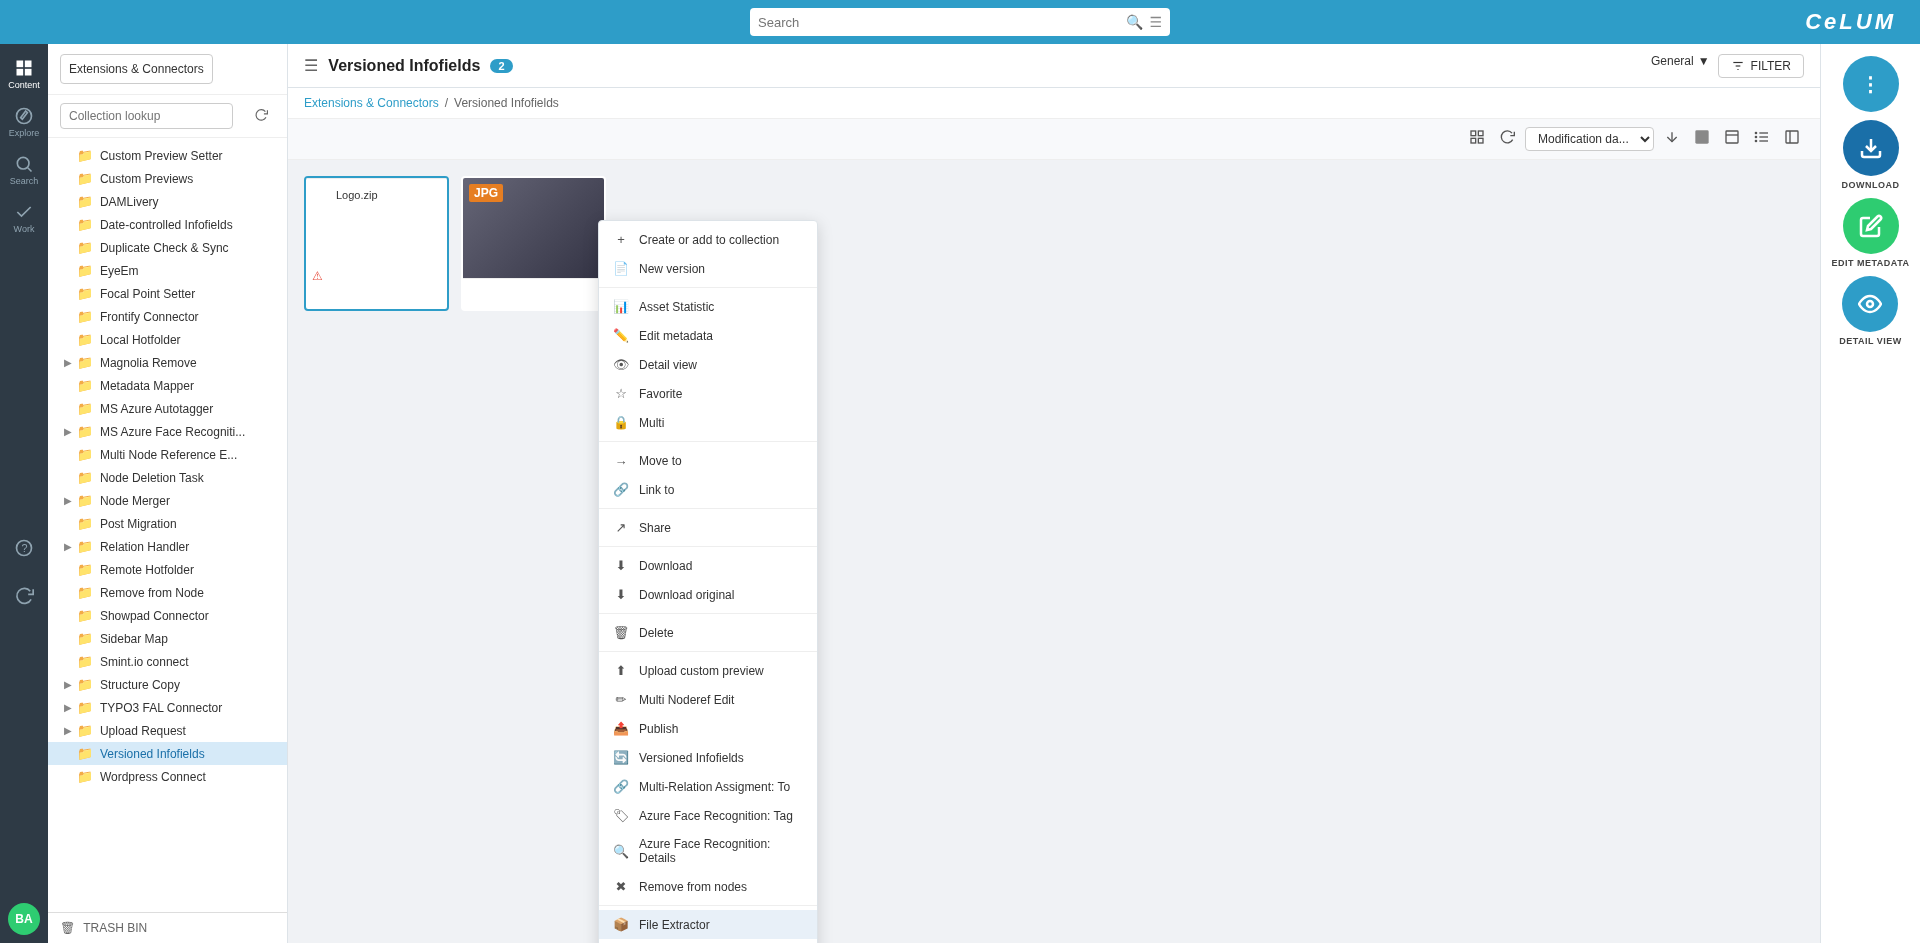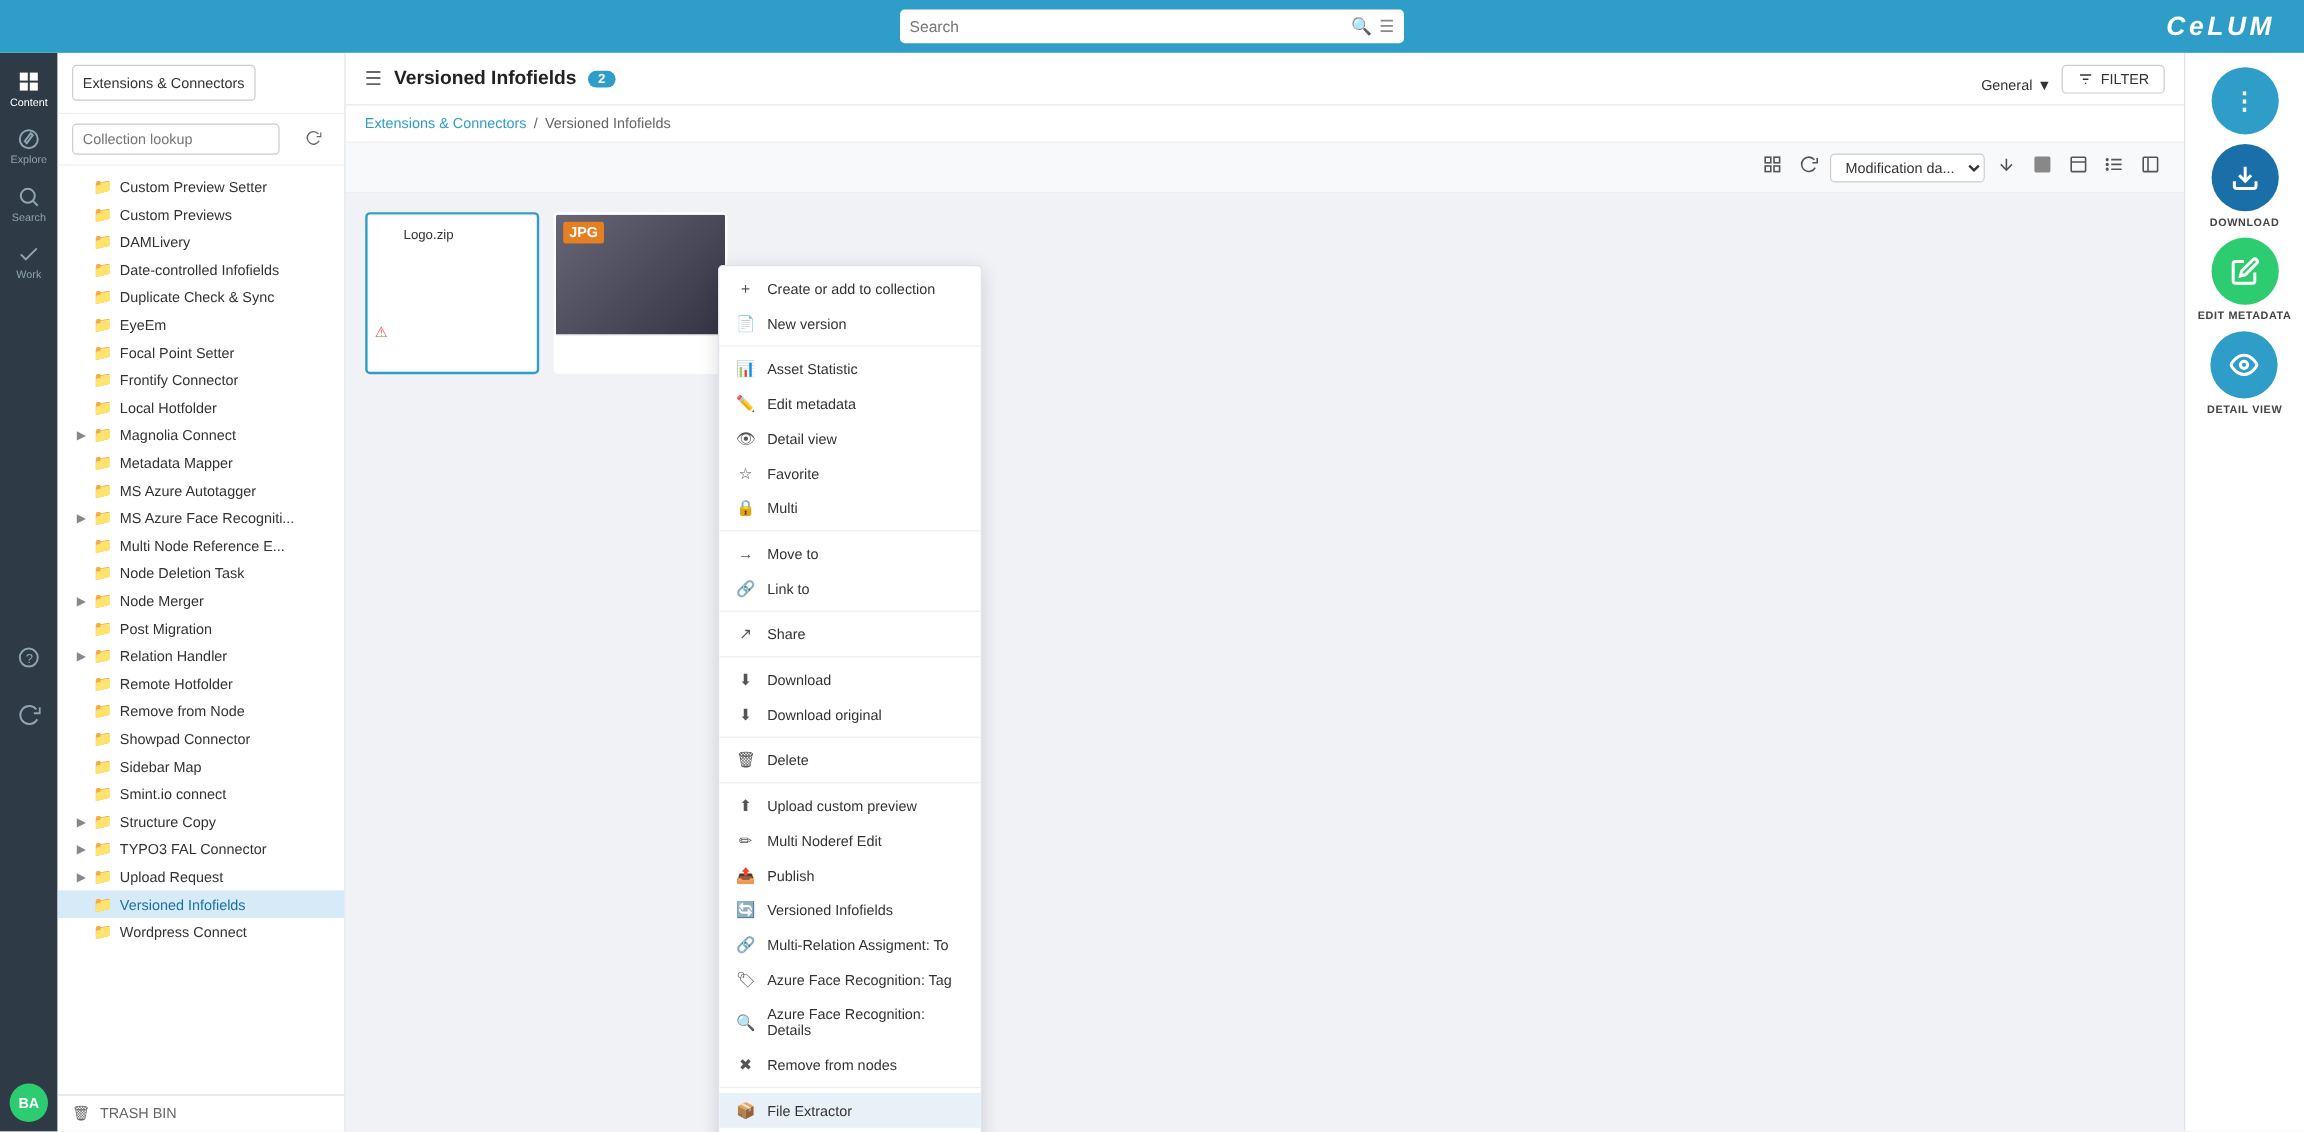--- a/index.html
+++ b/index.html
@@ -194,21 +194,21 @@
     .count-badge {
       background: #2e9dc8;
       color: white;
       border-radius: 10px;
       padding: 1px 8px;
       font-size: 11px;
       font-weight: 600;
     }
     .content-header-right {
       display: flex;
-      align-items: flex-end;
+      align-items: flex-start;
       gap: 8px;
     }
     .filter-btn {
       display: flex;
       align-items: center;
       gap: 6px;
       background: none;
       border: 1px solid #ccc;
       border-radius: 4px;
       padding: 4px 12px;
@@ -576,21 +576,21 @@
           <span>Frontify Connector</span>
         </div>
         <div class="tree-item">
           <span class="expand-arrow" style="visibility:hidden;">▶</span>
           <span class="folder-icon">📁</span>
           <span>Local Hotfolder</span>
         </div>
         <div class="tree-item">
           <span class="expand-arrow">▶</span>
           <span class="folder-icon">📁</span>
-          <span>Magnolia Connect</span>
+          <span>Magnolia Remove</span>
         </div>
         <div class="tree-item">
           <span class="expand-arrow" style="visibility:hidden;">▶</span>
           <span class="folder-icon">📁</span>
           <span>Metadata Mapper</span>
         </div>
         <div class="tree-item">
           <span class="expand-arrow" style="visibility:hidden;">▶</span>
           <span class="folder-icon">📁</span>
           <span>MS Azure Autotagger</span>

